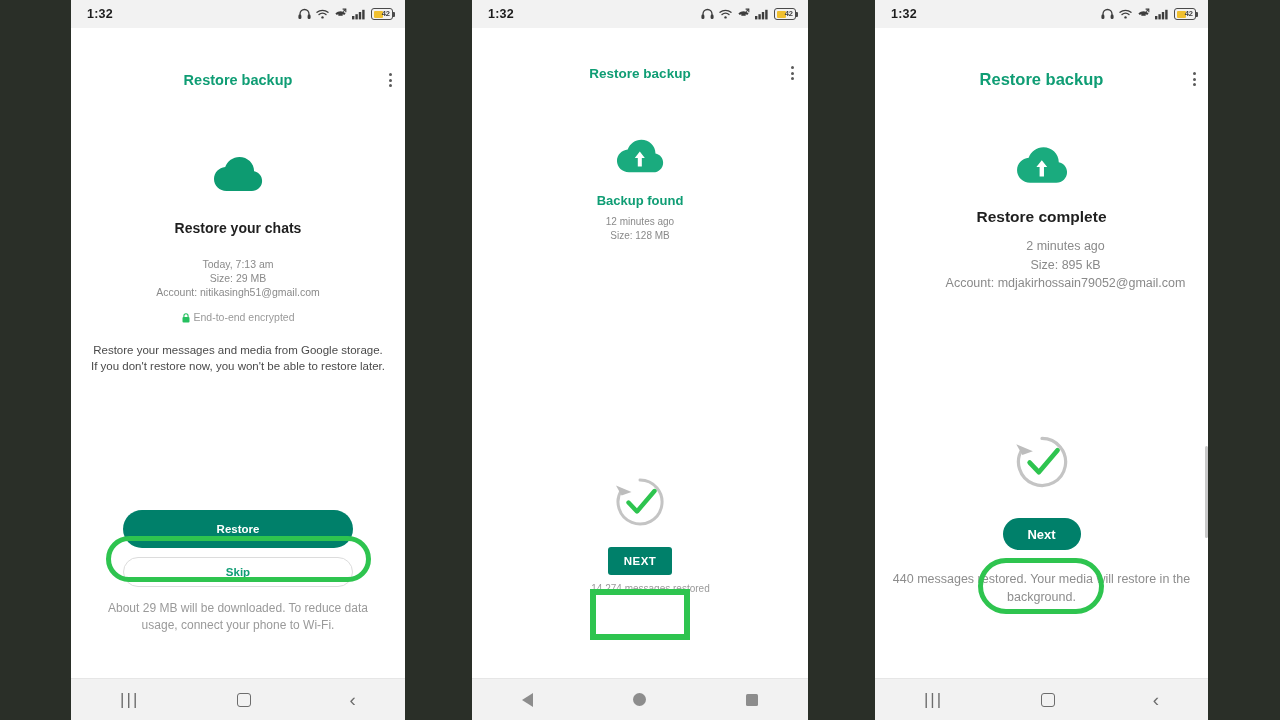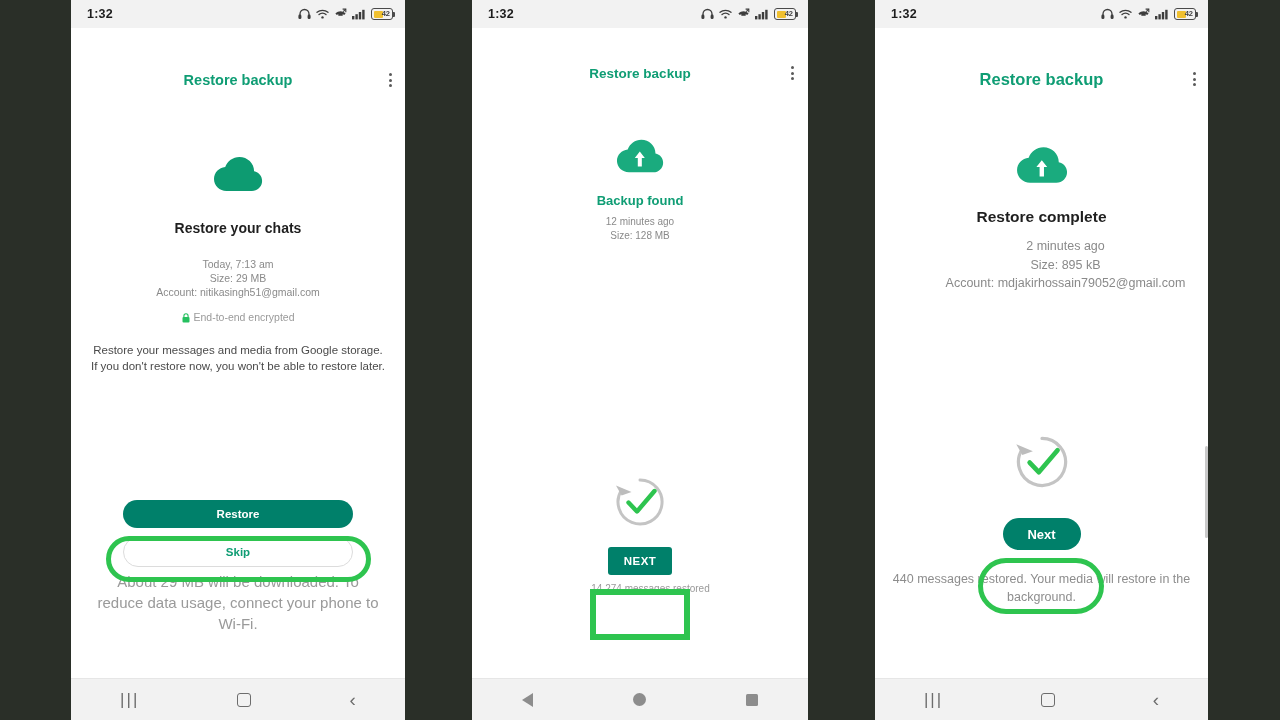--- a/index.html
+++ b/index.html
@@ -223,23 +223,23 @@
 
   
   #phone1 .appbar { height: 44px; }
   #phone1 .appbar .title { font-size: 14.5px; }
   #phone1 .kebab { right: 13px; }
   #phone1 .cloud-wrap { margin-top: 24px; }
   #phone1 .headline { font-size: 14px; margin-top: 22px; }
   #phone1 .meta { font-size: 10.5px; margin-top: 21px; }
   #phone1 .e2e { margin-top: 11px; align-items: flex-end; }
   #phone1 .desc { font-size: 11.5px; margin-top: 19px; padding: 0 18px; }
-  #phone1 .btn-primary { width: 230px; height: 28px; border-radius: 20px; font-size: 11.5px; }
+  #phone1 .btn-primary { width: 230px; height: 38px; border-radius: 20px; font-size: 11.5px; }
   #phone1 .btn-outline { width: 230px; height: 30px; border-radius: 20px; font-size: 11.5px; margin-top: 9px; }
-  #phone1 .footnote { font-size: 15px; margin-top: 4px; padding: 0 24px; }
+  #phone1 .footnote { font-size: 12px; margin-top: 13px; padding: 0 24px; }
   #phone1 .btn-stack { position: absolute; left: 0; right: 0; bottom: 14px; display: flex; flex-direction: column; align-items: center; }
 
   
   #phone2 .appbar { height: 30px; }
   #phone2 .appbar .title { font-size: 13.5px; }
   #phone2 .kebab { right: 14px; }
   #phone2 .cloud-wrap { margin-top: 20px; }
   #phone2 .headline { font-size: 13px; color: #0f9d74; margin-top: 13px; }
   #phone2 .meta { font-size: 10px; margin-top: 7px; }
   #phone2 .refresh-wrap { position: absolute; left: 0; right: 0; bottom: 118px; display: flex; justify-content: center; }

